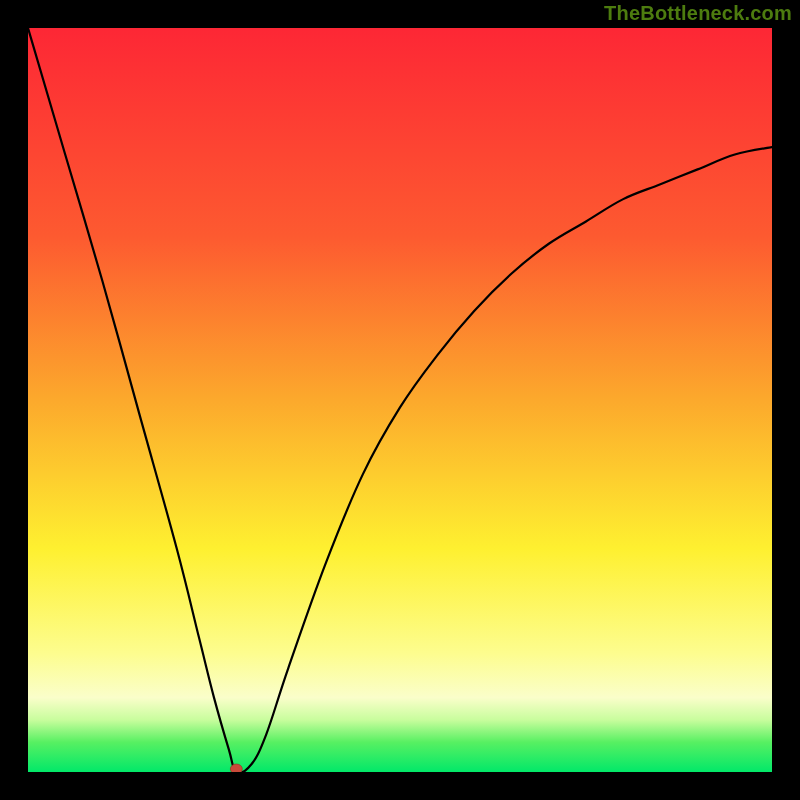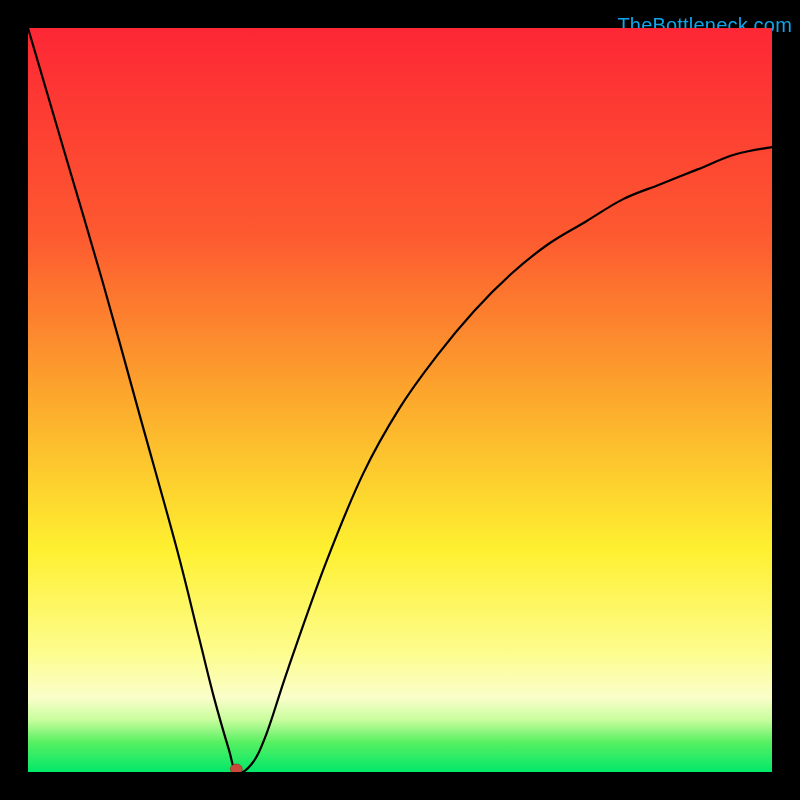--- a/index.html
+++ b/index.html
@@ -12,25 +12,25 @@
     overflow: hidden;
   }
   .frame {
     position: relative;
     width: 800px;
     height: 800px;
     background: #000;
   }
   .watermark {
     position: absolute;
-    top: 14px;
+    top: 2px;
     right: 8px;
-    color: #0ea5e9;
+    color: #4d7c0f;
     font-size: 20px;
-    font-weight: 400;
+    font-weight: 700;
     letter-spacing: 0.2px;
     user-select: none;
   }
   .plot {
     position: absolute;
     left: 28px;
     top: 28px;
     width: 744px;
     height: 744px;
   }

